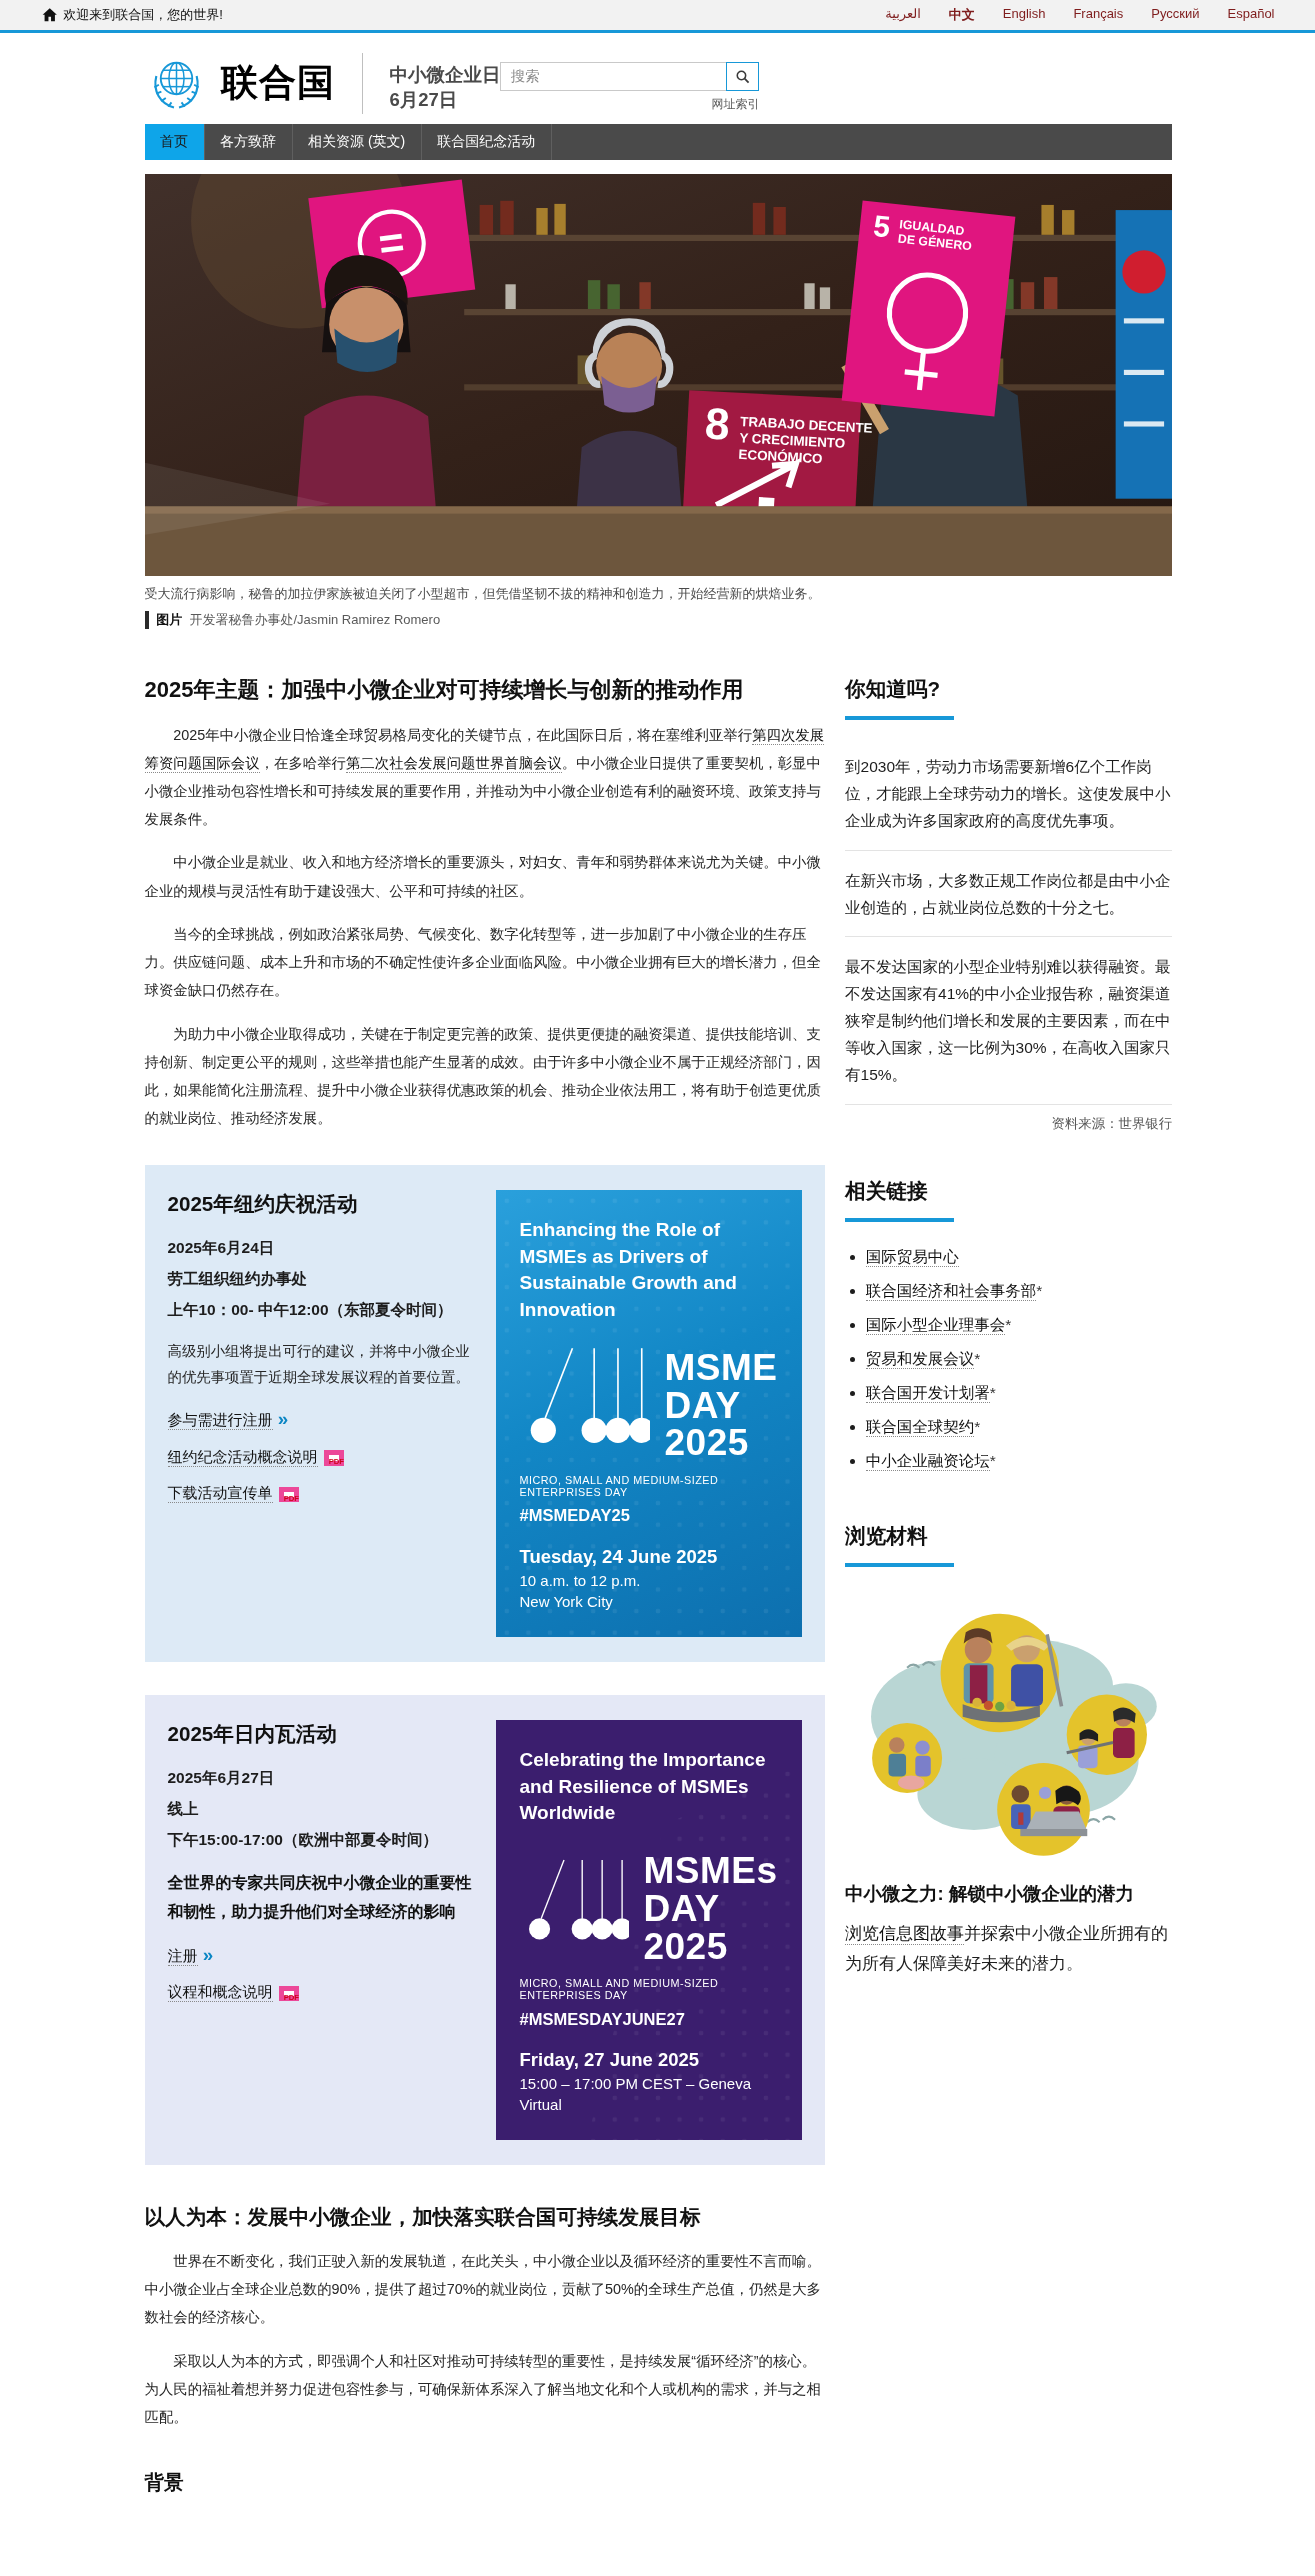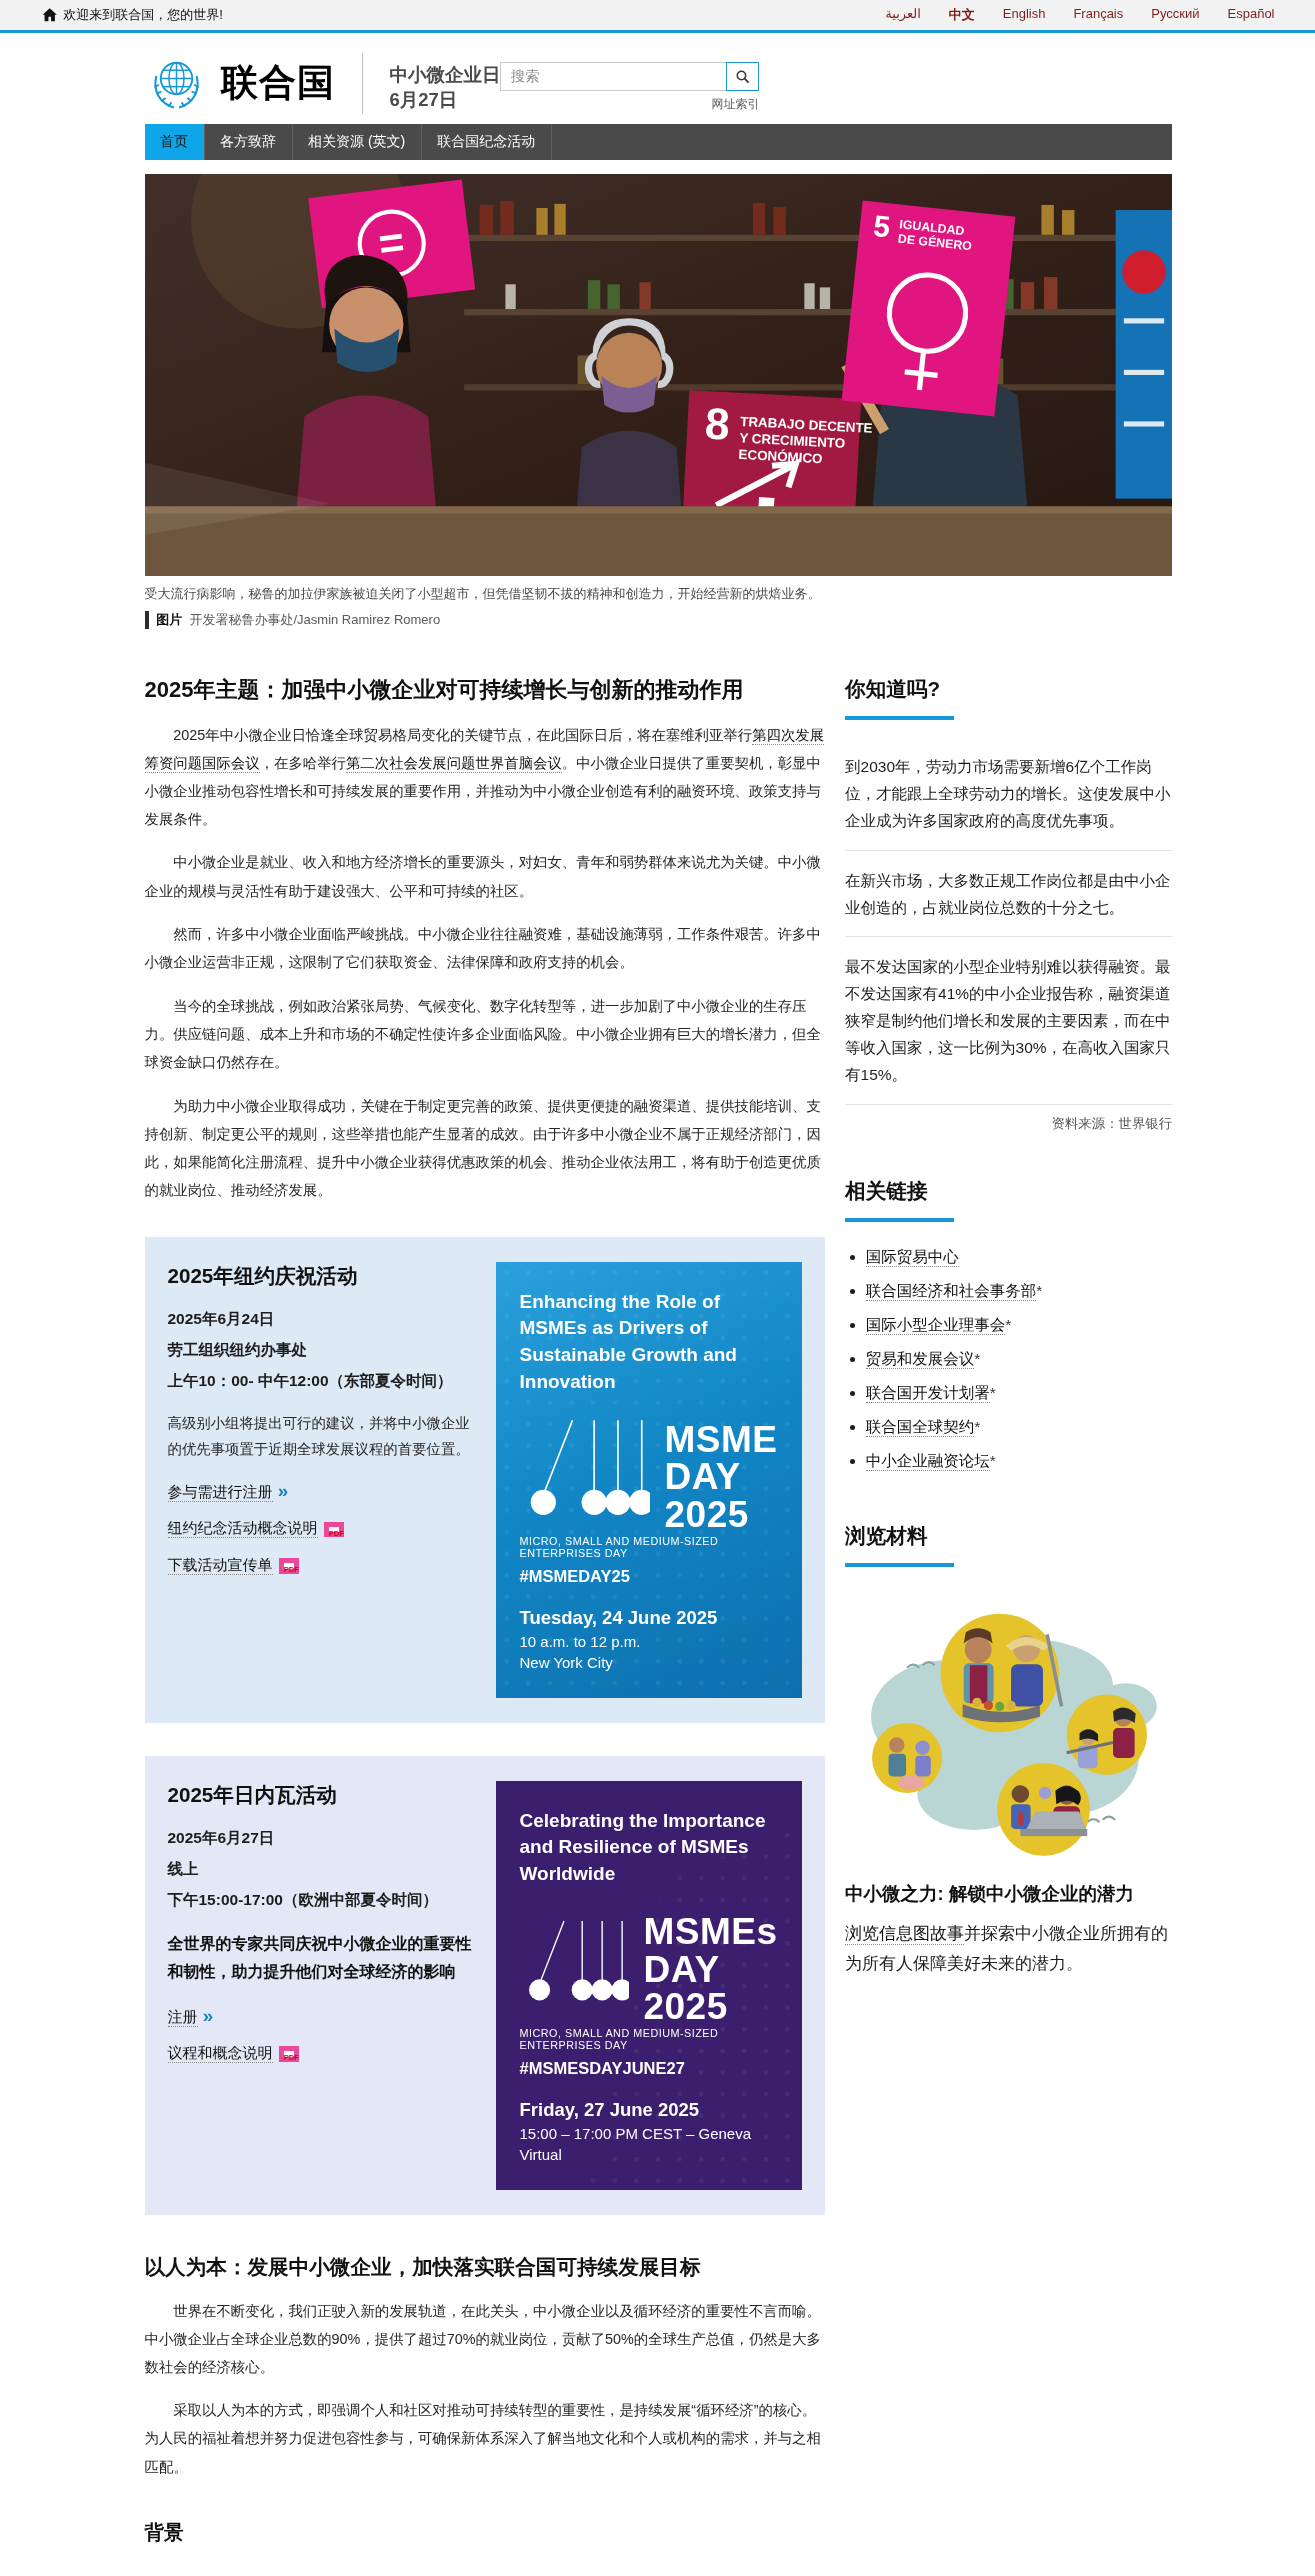--- a/index.html
+++ b/index.html
@@ -74,21 +74,21 @@
   }
   .poster.purple { background:#3b1e6e; }
   .poster .dots { position:absolute; inset:0;
     background-image: radial-gradient(rgba(255,255,255,.14) 2.1px, transparent 2.6px);
     background-size: 21.6px 21.6px; opacity:.5; pointer-events:none; }
   .poster.purple .dots { background-image: radial-gradient(rgba(255,255,255,.12) 2.1px, transparent 2.6px); clip-path: polygon(55% 25%, 100% 10%, 100% 100%, 30% 100%); }
   .poster h4 { font-size:19px; line-height:1.4; font-weight:bold; margin-bottom:20.6px; position:relative; }
   .cradle-row { display:flex; align-items:flex-end; gap:14.4px; position:relative; }
   .cradle { width:134px; height:118px; }
   .msme-word { font-size:37px; font-weight:bold; line-height:1.02; letter-spacing:0.5px; }
-  .poster .tagline { font-size:10.8px; letter-spacing:0.5px; margin-top:1px; position:relative; }
+  .poster .tagline { font-size:10.8px; letter-spacing:0.5px; margin-top:12px; position:relative; }
   .poster .hashtag { font-size:16.5px; font-weight:bold; margin-top:8.2px; position:relative; }
   .poster .pdate { font-size:18.5px; font-weight:bold; margin-top:20.6px; position:relative; }
   .poster .ptime, .poster .pplace { font-size:15px; margin-top:4.1px; position:relative; }
 
   
   h2.sec { font-size:20.6px; color:#111; margin-top:38px; }
   h2.sec.sub { font-size:19.6px; }
 
   
   .sidebar h2 { font-size:20.6px; color:#111; margin-top:15.5px; }
@@ -305,21 +305,20 @@
     </div>
   </figcaption>
 </div>
 
 <div class="container main-grid">
 
   <div class="article">
     <h1 class="article-title">2025年主题：加强中小微企业对可持续增长与创新的推动作用</h1>
     <p>2025年中小微企业日恰逢全球贸易格局变化的关键节点，在此国际日后，将在塞维利亚举行<a class="dotted" href="#">第四次发展筹资问题国际会议</a>，在多哈举行<a class="dotted" href="#">第二次社会发展问题世界首脑会议</a>。中小微企业日提供了重要契机，彰显中小微企业推动包容性增长和可持续发展的重要作用，并推动为中小微企业创造有利的融资环境、政策支持与发展条件。</p>
     <p>中小微企业是就业、收入和地方经济增长的重要源头，对妇女、青年和弱势群体来说尤为关键。中小微企业的规模与灵活性有助于建设强大、公平和可持续的社区。</p>
-    <p>然而，许多中小微企业面临严峻挑战。中小微企业往往融资难，基础设施薄弱，工作条件艰苦。许多中小微企业运营非正规，这限制了它们获取资金、法律保障和政府支持的机会。</p>
     <p>当今的全球挑战，例如政治紧张局势、气候变化、数字化转型等，进一步加剧了中小微企业的生存压力。供应链问题、成本上升和市场的不确定性使许多企业面临风险。中小微企业拥有巨大的增长潜力，但全球资金缺口仍然存在。</p>
     <p>为助力中小微企业取得成功，关键在于制定更完善的政策、提供更便捷的融资渠道、提供技能培训、支持创新、制定更公平的规则，这些举措也能产生显著的成效。由于许多中小微企业不属于正规经济部门，因此，如果能简化注册流程、提升中小微企业获得优惠政策的机会、推动企业依法用工，将有助于创造更优质的就业岗位、推动经济发展。</p>
 
     <div class="event ny">
       <div class="txt">
         <h3>2025年纽约庆祝活动</h3>
         <div class="meta">2025年6月24日</div>
         <div class="meta">劳工组织纽约办事处</div>
         <div class="meta">上午10：00- 中午12:00（东部夏令时间）</div>
         <div class="desc">高级别小组将提出可行的建议，并将中小微企业的优先事项置于近期全球发展议程的首要位置。</div>

